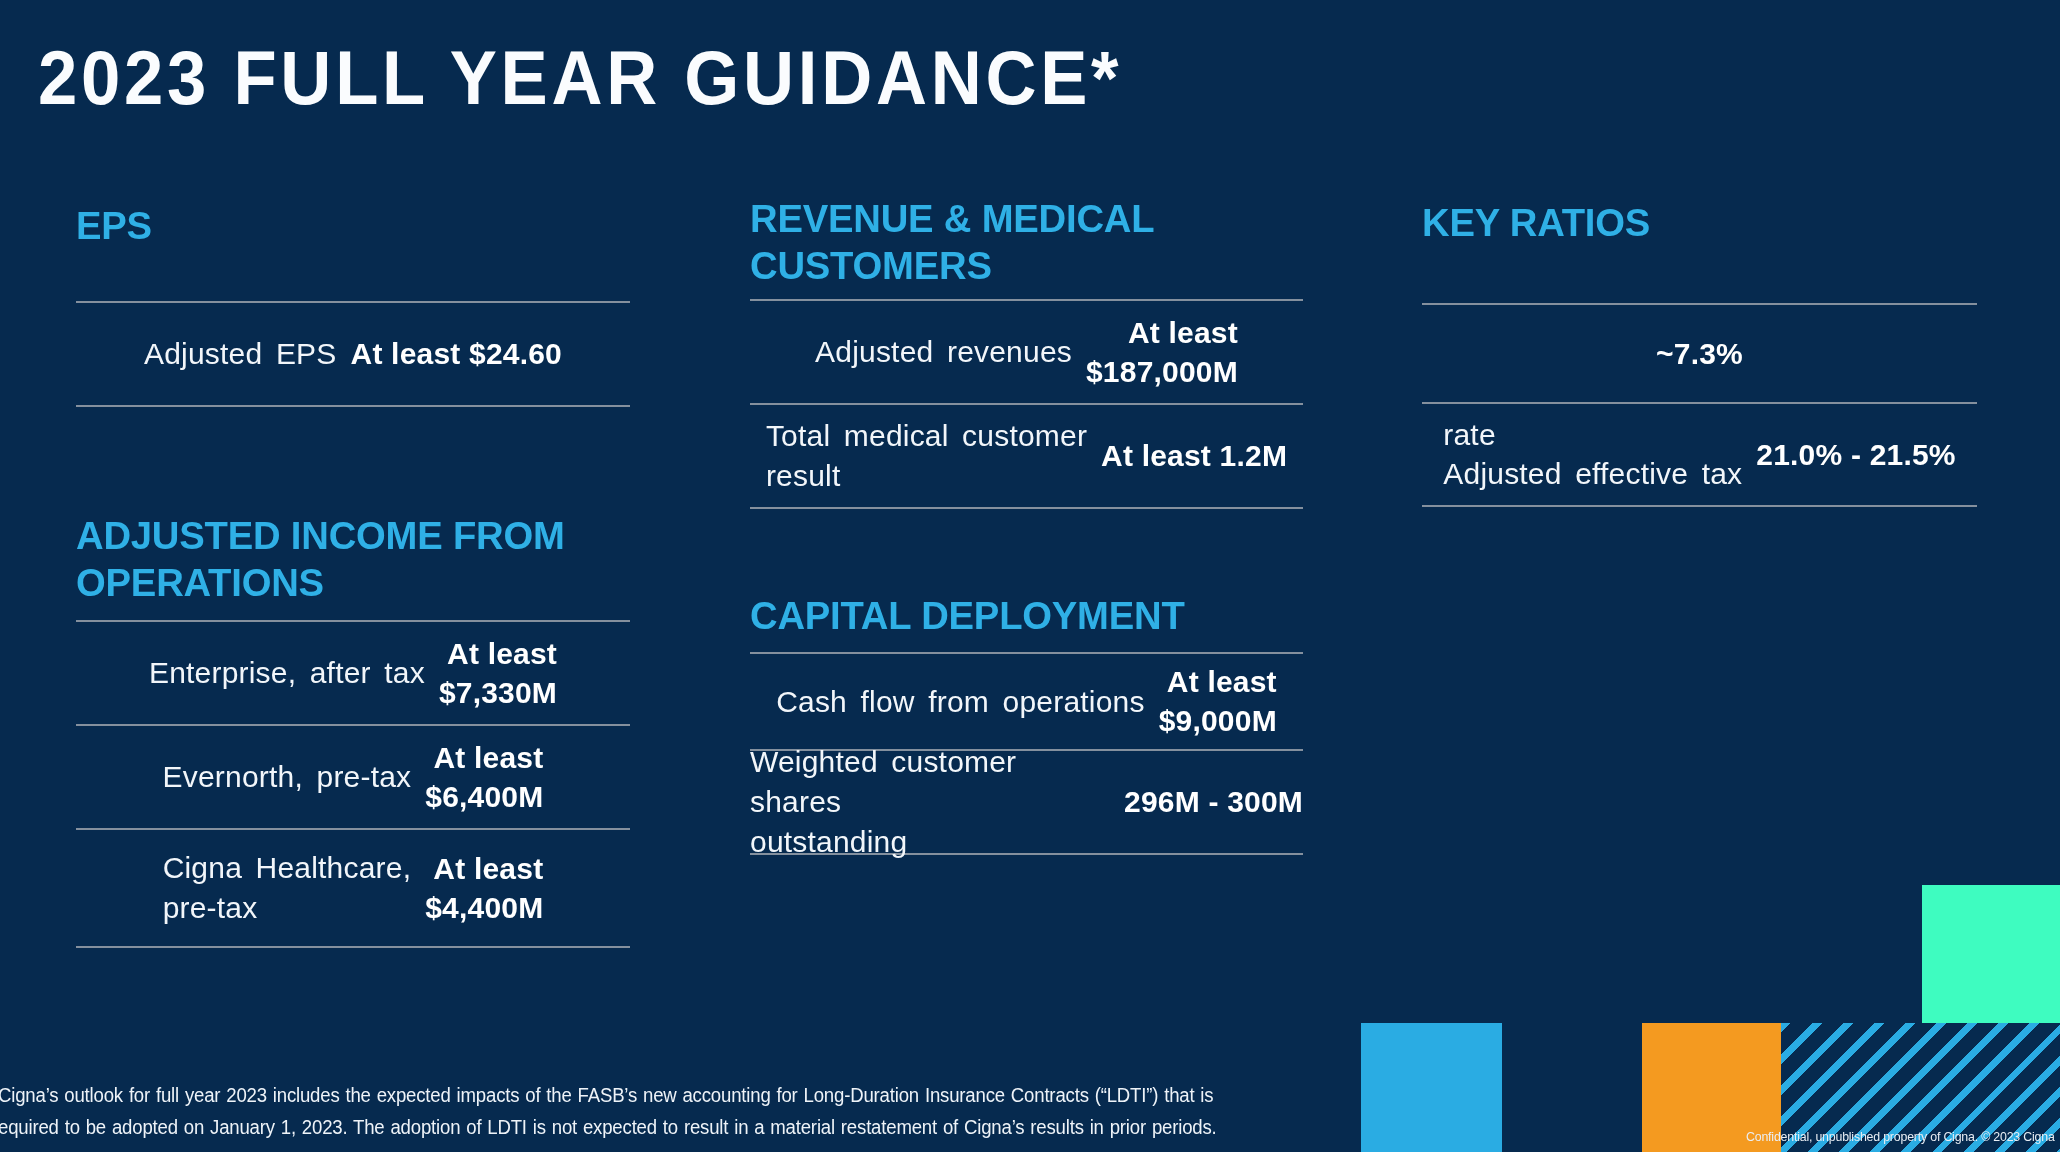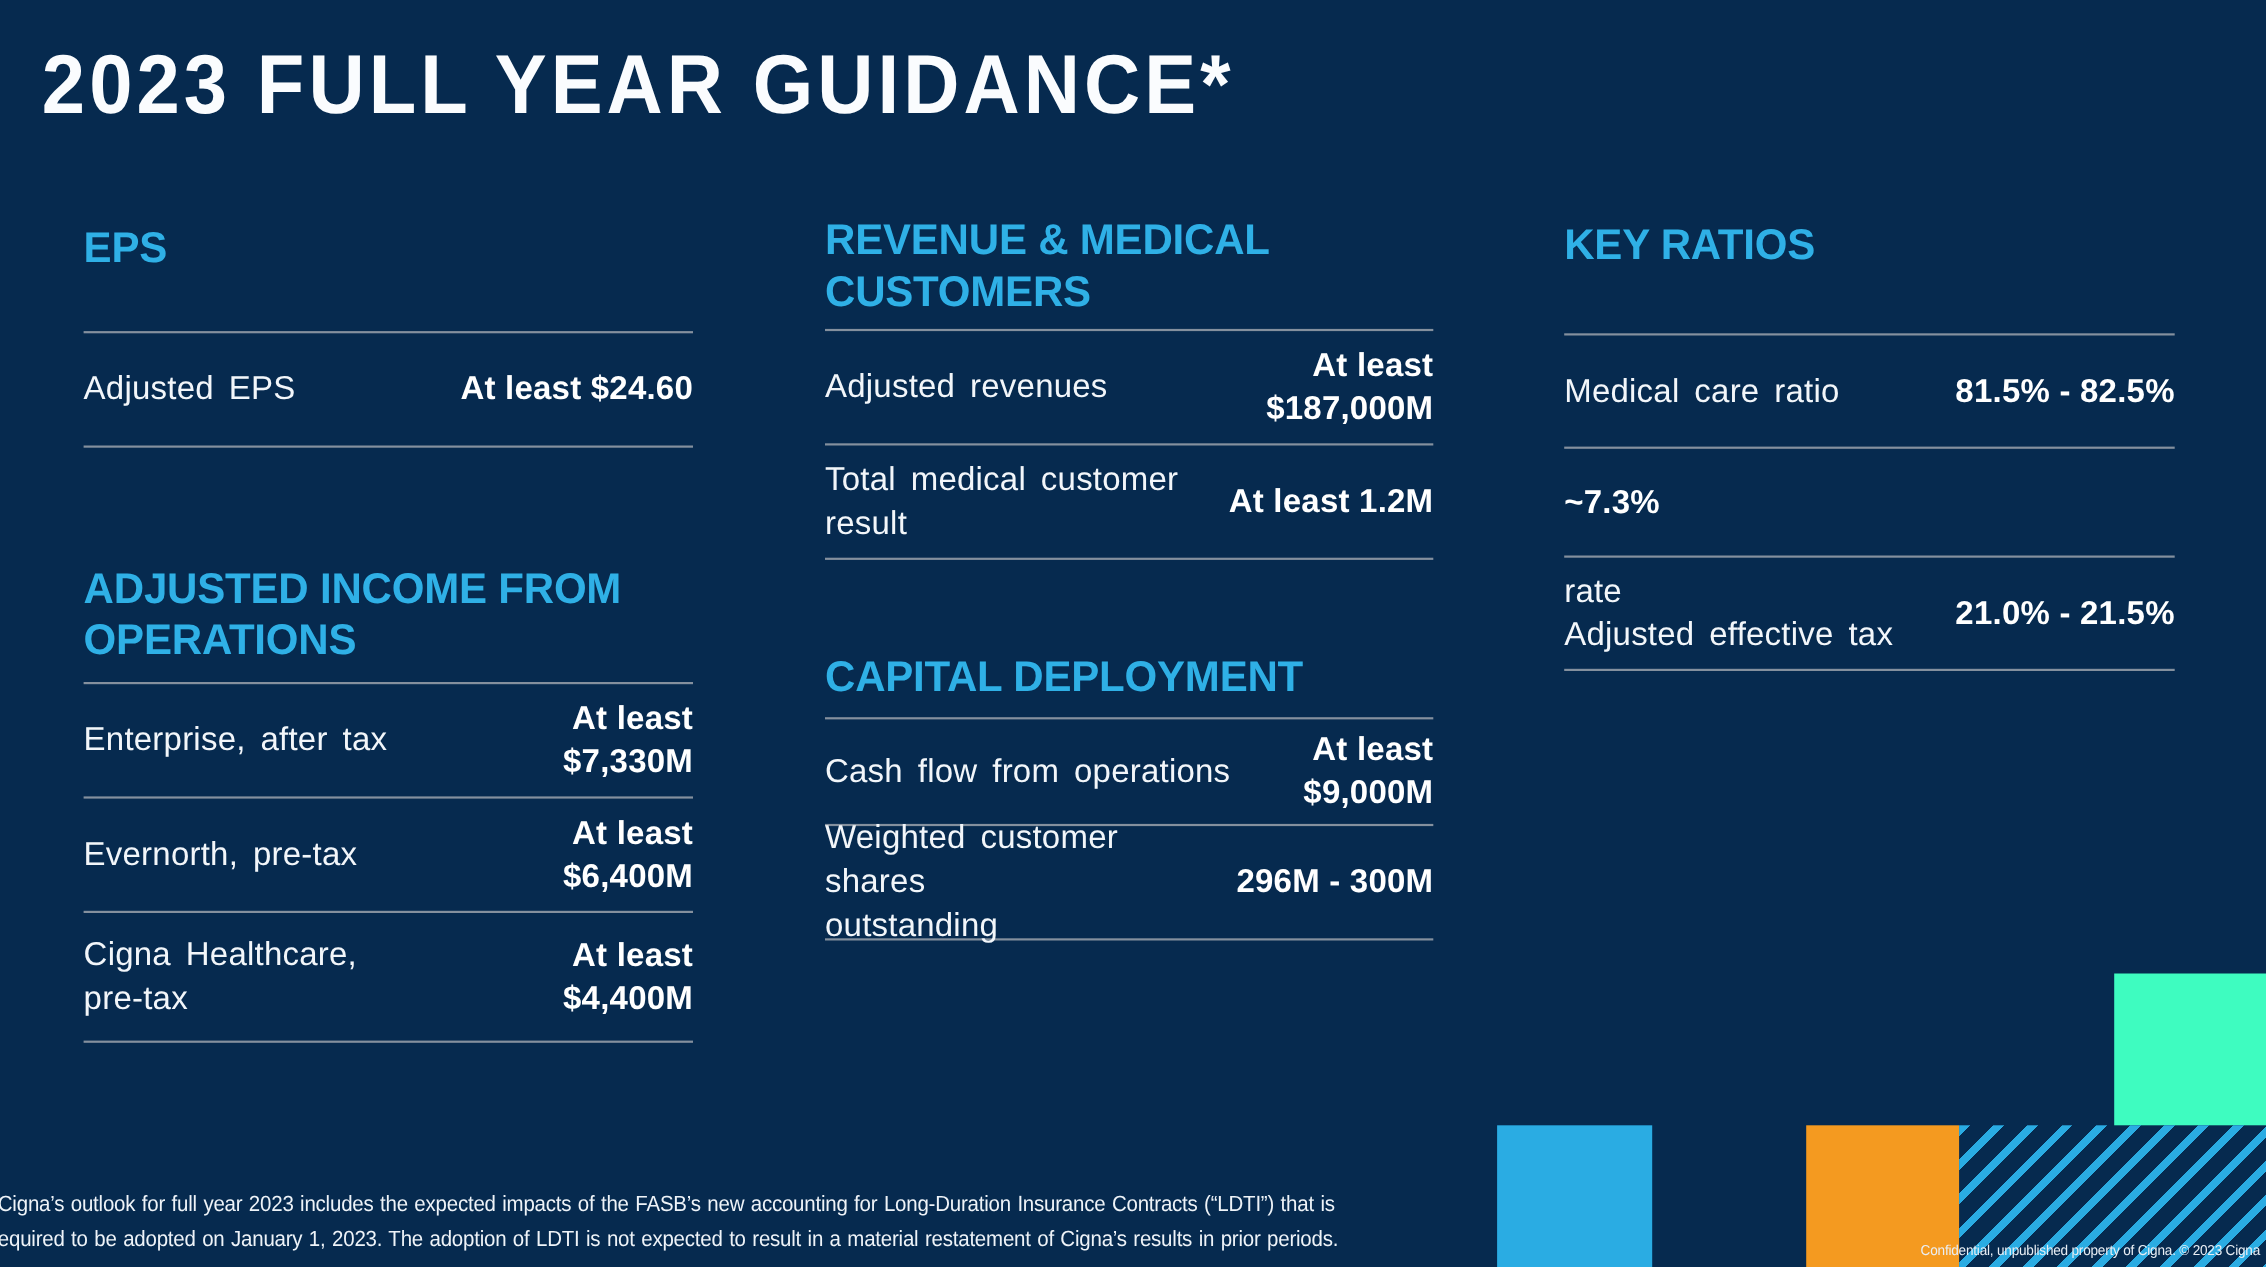--- a/index.html
+++ b/index.html
@@ -28,21 +28,21 @@
   }
   .sec{position:absolute;}
   .sec h2{
     margin:0;
     font-size:39px;font-weight:700;line-height:1.2;
     color:var(--heading);letter-spacing:-0.2px;
     transform:scaleX(0.98);transform-origin:left top;
   }
   .rows{border-top:2px solid var(--divider);}
   .row{
-    display:flex;align-items:center;justify-content:space-between;
+    display:flex;align-items:center;justify-content:center;
     gap:14px;border-bottom:2px solid var(--divider);
   }
   .label{
     font-size:30px;line-height:1.32;color:var(--body);
     word-spacing:5px;letter-spacing:0.2px;
   }
   .value{
     font-size:30px;font-weight:700;line-height:1.3;color:#ffffff;
     text-align:right;white-space:nowrap;letter-spacing:0.2px;
   }
@@ -178,29 +178,20 @@
           <div>296M - 300M</div>
 
         </div>
       </div>
     </div>
   </section>
 
   <section class="sec" style="left:1422px;top:200px;width:555px;">
     <h2>KEY RATIOS</h2>
     <div class="rows" style="margin-top:56px;">
-      <div class="row" style="height:101px;">
-        <div class="label">
-          <div>Medical care ratio</div>
-
-        </div>
-        <div class="value">
-          <div>81.5% - 82.5%</div>
-        </div>
-      </div>
       <div class="row" style="height:97px;">
         <div class="value">
           <div>~7.3%</div>
         </div>
       </div>
       <div class="row" style="height:101px;">
         <div class="label">
           <div>rate</div>
           <div>Adjusted effective tax</div>
         </div>

